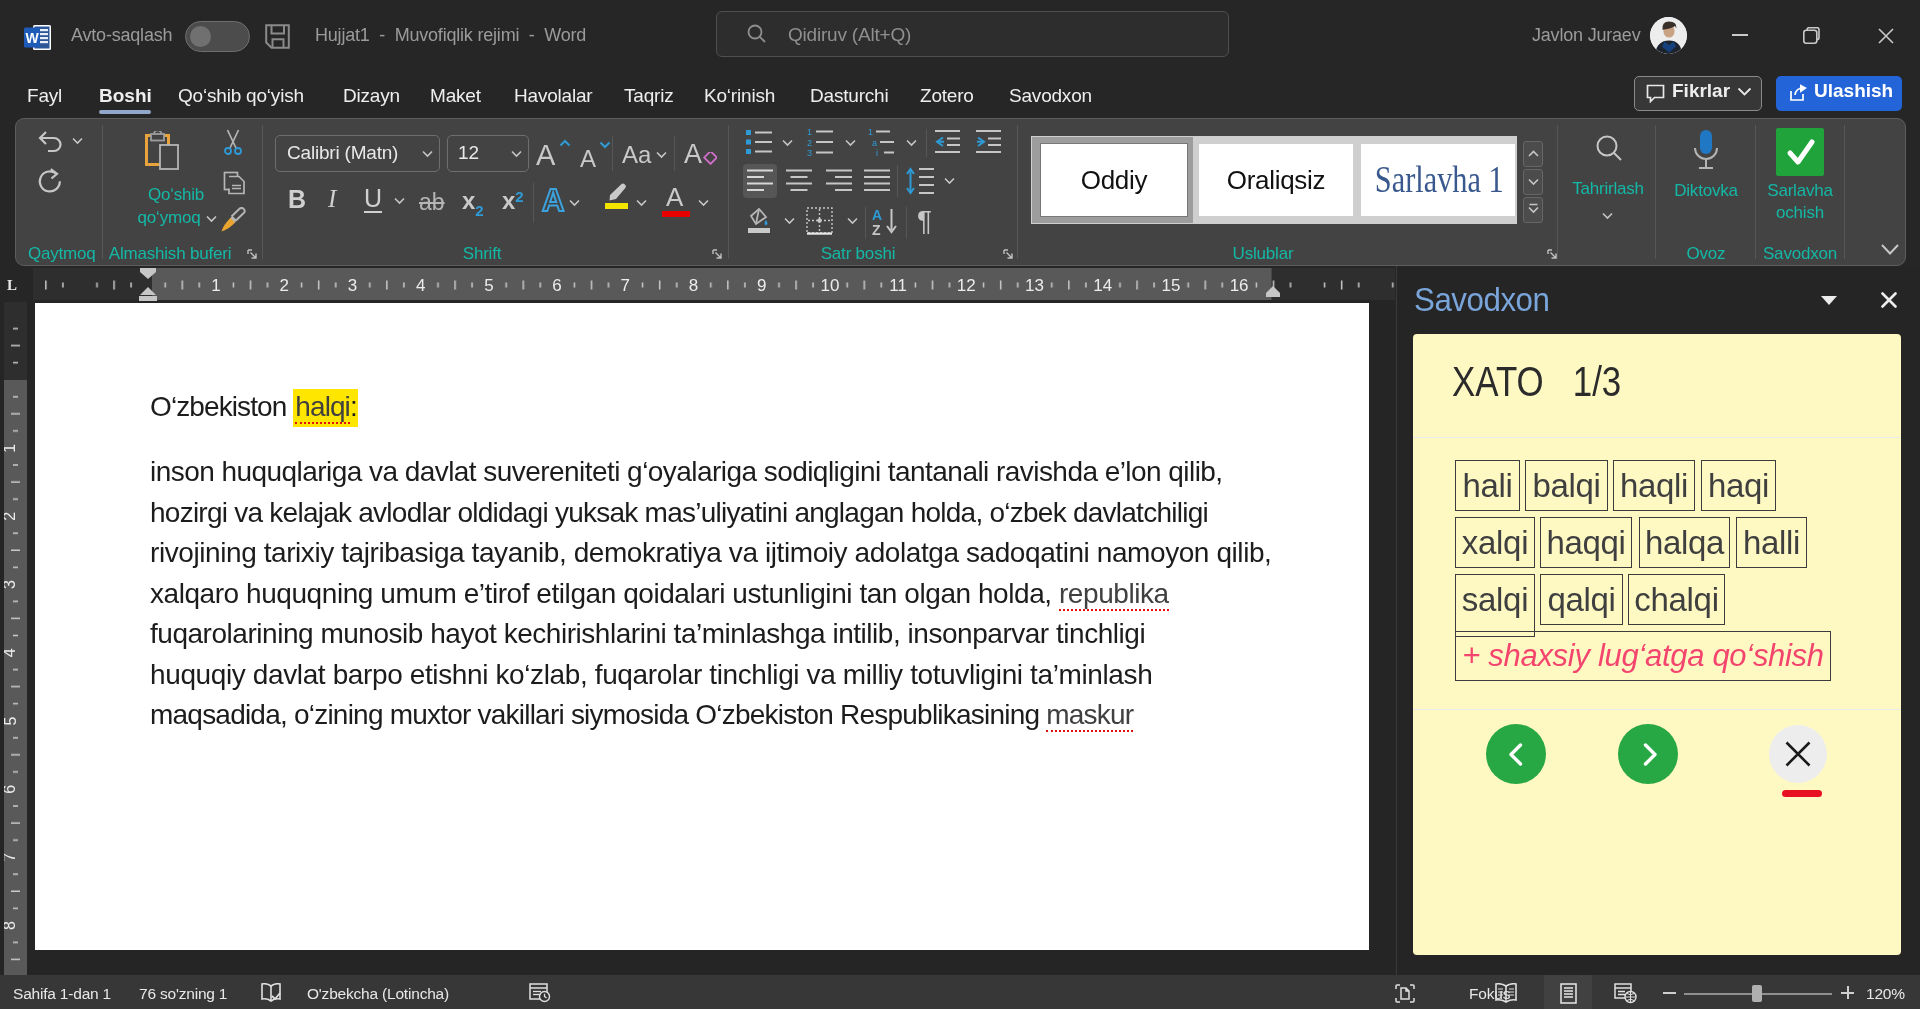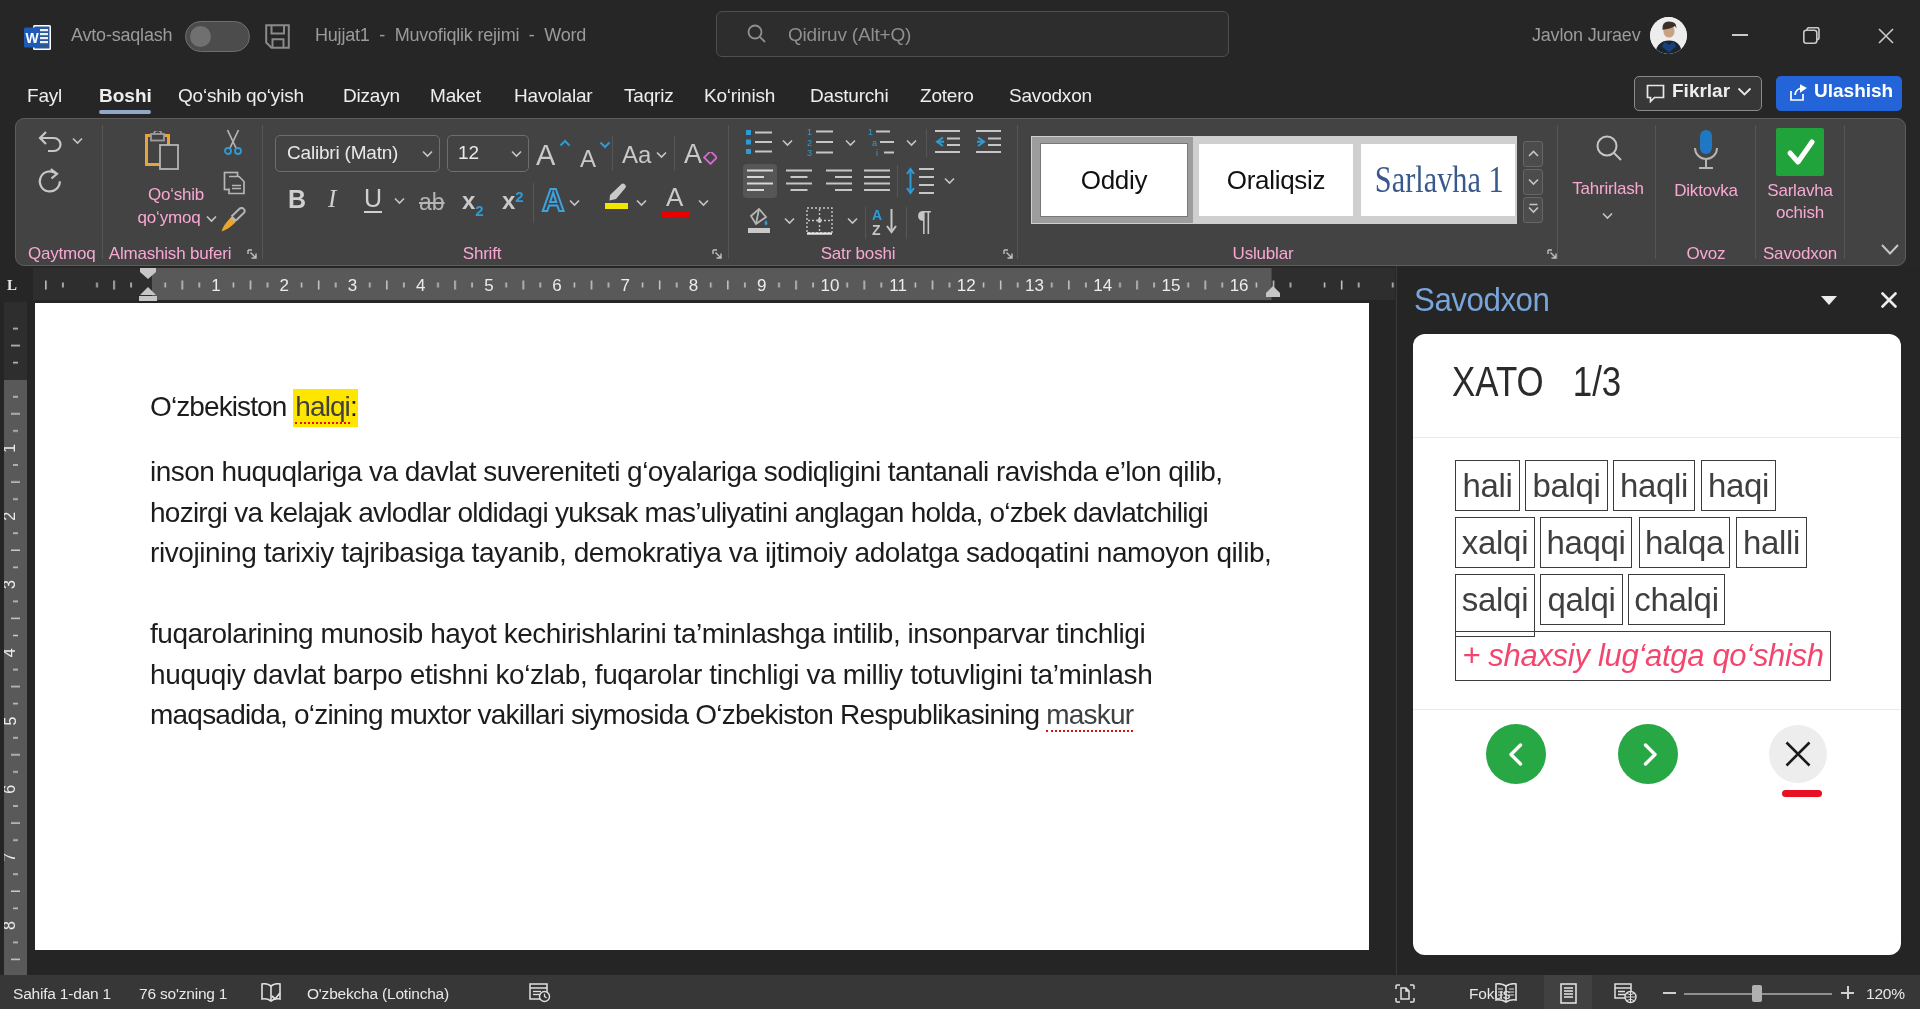--- a/index.html
+++ b/index.html
@@ -9,31 +9,31 @@
   .abs { position:absolute; }
   
   #titlebar { position:absolute; left:0; top:0; width:1920px; height:72px; background:#262626; }
   .tb-gray { color:#9b9b9b; }
   
   #tabsrow { position:absolute; left:0; top:72px; width:1920px; height:46px; background:#262626; }
   .tab { position:absolute; top:3px; height:42px; line-height:42px; color:#eeeeee; font-size:19px; letter-spacing:-0.2px; }
   
   #ribbon { position:absolute; left:15px; top:118px; width:1891px; height:148px; background:#434343; border:1px solid #5d5d5d; border-radius:9px; }
   .rsep { position:absolute; top:6px; height:134px; width:1px; background:#565656; }
-  .rlabel { position:absolute; color:#f9a8d4; font-size:17px; letter-spacing:-0.2px; text-align:center; top:125px; }
+  .rlabel { position:absolute; color:#14b8a6; font-size:17px; letter-spacing:-0.2px; text-align:center; top:125px; }
   
   #rulerrow { position:absolute; left:0; top:266px; width:1920px; height:36px; background:#262626; }
   
   #canvas { position:absolute; left:0; top:302px; width:1395px; height:673px; background:#252525; }
   #page { position:absolute; left:35px; top:1px; width:1334px; height:647px; background:#ffffff; }
   .docline { position:absolute; left:115px; color:#1c1c1c; font-size:28px; letter-spacing:-0.55px; white-space:nowrap; }
   .redword { color:#404040; border-bottom:2px dotted #e01010; }
   
   #panel { position:absolute; left:1396px; top:266px; width:524px; height:709px; background:#252525; border-left:1px solid #3a3a3a; }
-  #card { position:absolute; left:16px; top:68px; width:488px; height:621px; background:#ffffff; border-radius:12px; }
+  #card { position:absolute; left:16px; top:68px; width:488px; height:621px; background:#fef9c3; border-radius:4px; }
   .sugg { position:absolute; border:1px solid #3c3c3c; color:#3f3f3f; font-size:33px; letter-spacing:-0.3px; text-align:center; }
   
   #statusbar { position:absolute; left:0; top:975px; width:1920px; height:34px; background:#373737; color:#e8e8e8; font-size:15.5px; letter-spacing:-0.2px; }
   svg { display:block; }
 </style>
 </head>
 <body>
 <div id="app">
   <div id="titlebar">
 
@@ -474,20 +474,21 @@
       <text x="11.5" y="419" font-size="16" fill="#ececec" text-anchor="middle" transform="rotate(-90 11.5 419)" font-family="Liberation Sans">5</text>
       <text x="11.5" y="487.2" font-size="16" fill="#ececec" text-anchor="middle" transform="rotate(-90 11.5 487.2)" font-family="Liberation Sans">6</text>
       <text x="11.5" y="555.4" font-size="16" fill="#ececec" text-anchor="middle" transform="rotate(-90 11.5 555.4)" font-family="Liberation Sans">7</text>
       <text x="11.5" y="623.6" font-size="16" fill="#ececec" text-anchor="middle" transform="rotate(-90 11.5 623.6)" font-family="Liberation Sans">8</text>
     </svg>
     <div id="page">
       <div class="docline" style="top:88.3px;letter-spacing:-0.9px;">O‘zbekiston <span style="background:#ffe600;padding:2px 1px 5px 2px;"><span class="redword">halqi</span><span style="color:#1c1c1c;">:</span></span></div>
       <div class="docline" style="top:153.3px;">inson huquqlariga va davlat suvereniteti g‘oyalariga sodiqligini tantanali ravishda e’lon qilib,</div>
       <div class="docline" style="top:193.8px;letter-spacing:-0.75px;">hozirgi va kelajak avlodlar oldidagi yuksak mas’uliyatini anglagan holda, o‘zbek davlatchiligi</div>
       <div class="docline" style="top:234.3px;letter-spacing:-0.42px;">rivojining tarixiy tajribasiga tayanib, demokratiya va ijtimoiy adolatga sadoqatini namoyon qilib,</div>
+      <div class="docline" style="top:274.8px;letter-spacing:-0.44px;">xalqaro huquqning umum e’tirof etilgan qoidalari ustunligini tan olgan holda, <span class="redword">republika</span></div>
       <div class="docline" style="top:315.3px;letter-spacing:-0.47px;">fuqarolarining munosib hayot kechirishlarini ta’minlashga intilib, insonparvar tinchligi</div>
       <div class="docline" style="top:355.8px;letter-spacing:-0.38px;">huquqiy davlat barpo etishni ko‘zlab, fuqarolar tinchligi va milliy totuvligini ta’minlash</div>
       <div class="docline" style="top:396.3px;letter-spacing:-0.78px;">maqsadida, o‘zining muxtor vakillari siymosida O‘zbekiston Respublikasining <span class="redword">maskur</span></div>
     </div>
   </div>
   <div id="panel">
     <div class="abs" style="left:17px;top:14px;font-size:34px;color:#79a5da;letter-spacing:-0.5px;transform:scaleX(0.92);transform-origin:0 50%;">Savodxon</div>
     <div class="abs" style="left:424px;top:30px;width:0;height:0;border-left:8px solid transparent;border-right:8px solid transparent;border-top:9px solid #ececec;"></div>
     <svg class="abs" style="left:484px;top:26px" width="16" height="16" viewBox="0 0 16 16">
       <path d="M1.5 1.5 L14.5 14.5 M14.5 1.5 L1.5 14.5" stroke="#ececec" stroke-width="2.6" stroke-linecap="round"></path>

